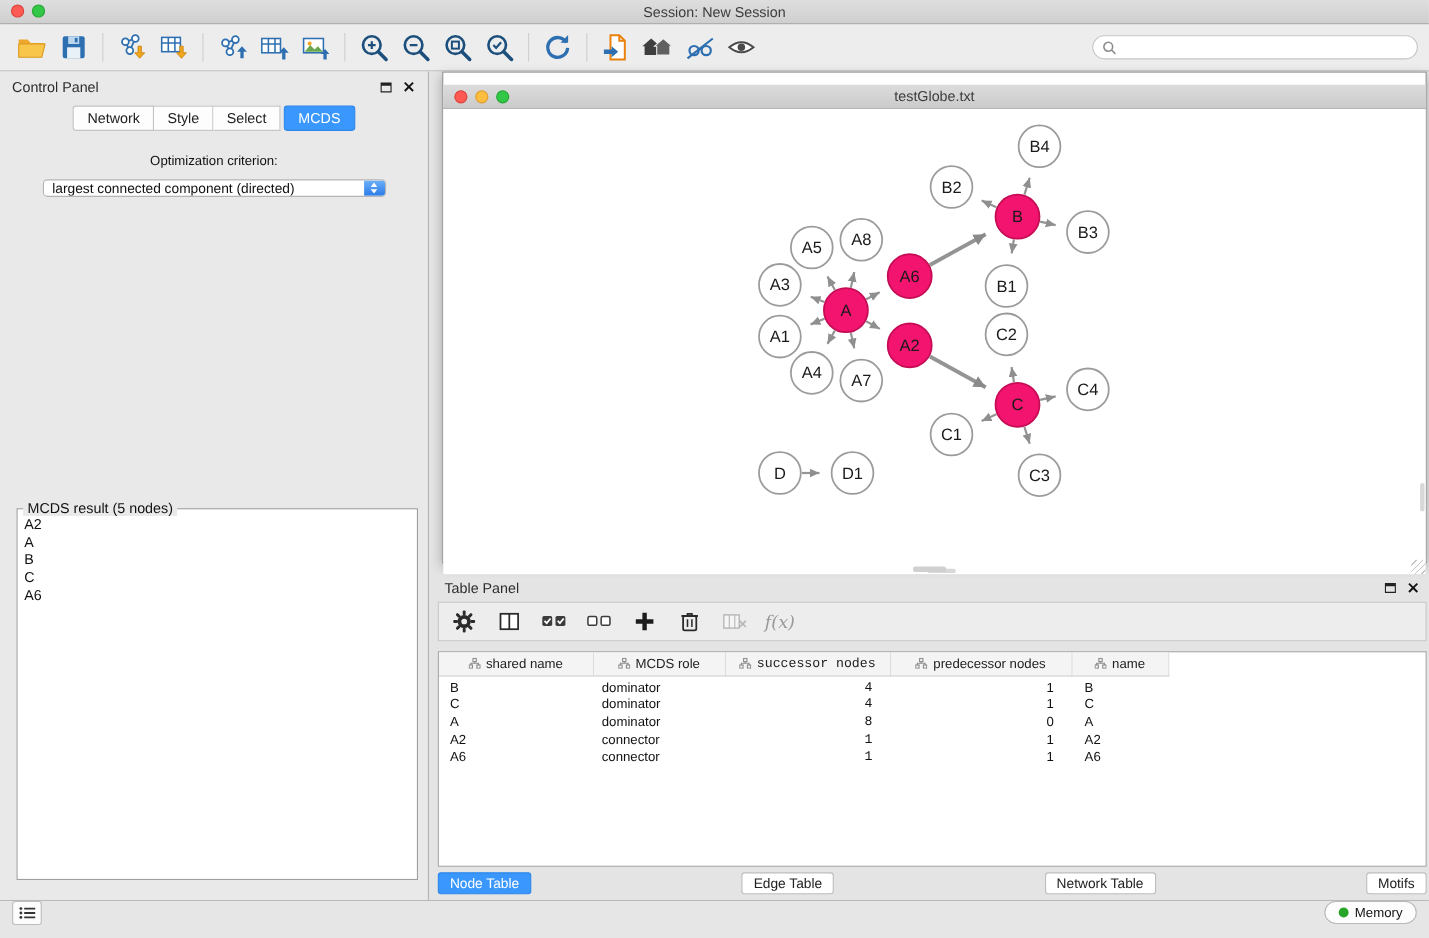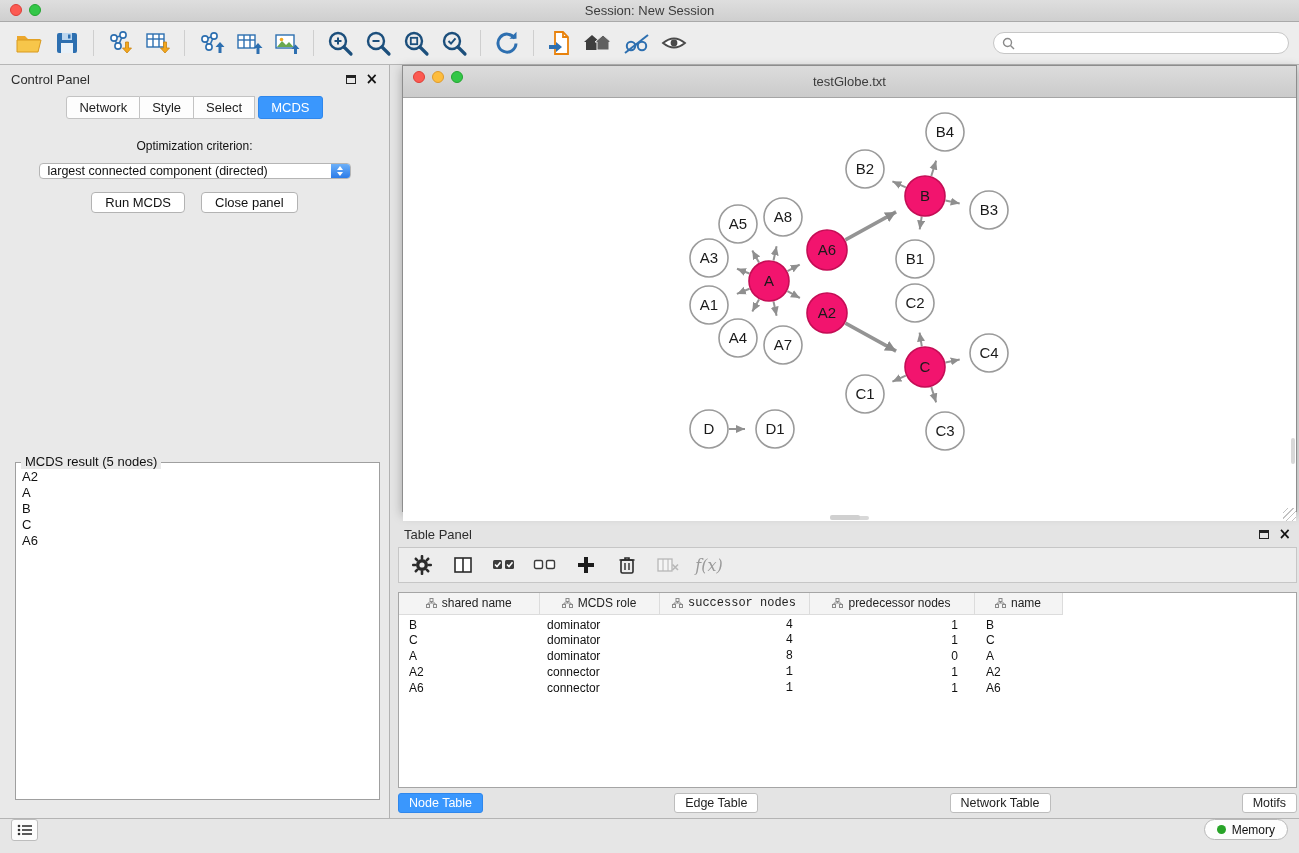--- a/index.html
+++ b/index.html
@@ -43,21 +43,21 @@
   .tri-up{width:0;height:0;border-left:3.5px solid transparent;border-right:3.5px solid transparent;border-bottom:4px solid #fff;}
   .tri-down{width:0;height:0;border-left:3.5px solid transparent;border-right:3.5px solid transparent;border-top:4px solid #fff;}
   .cp-buttons{display:flex;justify-content:center;gap:16px;margin-top:13px;}
   .btn{background:#fff;border:1px solid #b3b3b3;border-radius:4px;font-size:13px;padding:2px 13px;color:#111;cursor:default;font-family:"Liberation Sans",sans-serif;}
   .result-box{position:absolute;left:15px;right:9px;top:397px;bottom:18px;background:#fff;border:1px solid #9f9f9f;}
   .result-legend{position:absolute;top:-9px;left:5px;background:#e9e9e9;padding:0 4px;font-size:13px;color:#111;}
   .result-list{padding:6px 6px;font-size:13px;line-height:16px;color:#111;}
 
   
   .network-window{position:absolute;left:12px;top:0;right:2px;height:447px;background:#fff;border:1px solid #8d8d8d;box-shadow:0 3px 10px rgba(0,0,0,.28);}
-  .nw-titlebar{height:32px;background:linear-gradient(#dcdcdc,#cbcbcb);border-bottom:1px solid #a5a5a5;position:relative;display:flex;align-items:center;justify-content:center;}
+  .nw-titlebar{height:22px;background:linear-gradient(#dcdcdc,#cbcbcb);border-bottom:1px solid #a5a5a5;position:relative;display:flex;align-items:center;justify-content:center;margin-top:11px;}
   .nw-canvas{position:relative;height:423px;background:#fff;overflow:hidden;}
   .nw-canvas svg{position:absolute;inset:0;}
   .grip{position:absolute;right:0;bottom:0;width:13px;height:13px;background:repeating-linear-gradient(135deg,transparent 0 3px,#c2c2c2 3px 4px);}
   .sb-v{position:absolute;right:1px;top:340px;width:4px;height:26px;background:#d8d8d8;border-radius:2px;}
   .sb-h{position:absolute;bottom:1px;left:440px;width:26px;height:4px;background:#d8d8d8;border-radius:2px;}
   .split-grip{position:absolute;top:450px;left:calc(50% - 15px);width:30px;height:5px;border-radius:2px;background:#d0d0d0;}
 
   
   .table-panel{position:absolute;left:8px;right:2px;top:456px;height:294px;display:flex;flex-direction:column;}
   .tp-header{height:26px;display:flex;align-items:center;padding:0 6px;font-size:13px;color:#2d2d2d;}
@@ -264,24 +264,20 @@
         <span class="cp-tab">Select</span>
         <span class="cp-tab active">MCDS</span>
       </div>
     <div class="opt-label">Optimization criterion:</div>
     <div class="dropdown">
       <span class="dd-text">largest connected component (directed)</span>
       <span class="dd-stepper">
           <span class="tri-up"></span>
           <span class="tri-down"></span>
         </span>
-    </div>
-    <div class="cp-buttons">
-      <button class="btn">Run MCDS</button>
-      <button class="btn">Close panel</button>
     </div>
     <div class="result-box">
       <span class="result-legend">MCDS result (5 nodes)</span>
       <div class="result-list" id="result-list">
           <div>A2</div>
           <div>A</div>
           <div>B</div>
           <div>C</div>
           <div>A6</div>
         </div>

